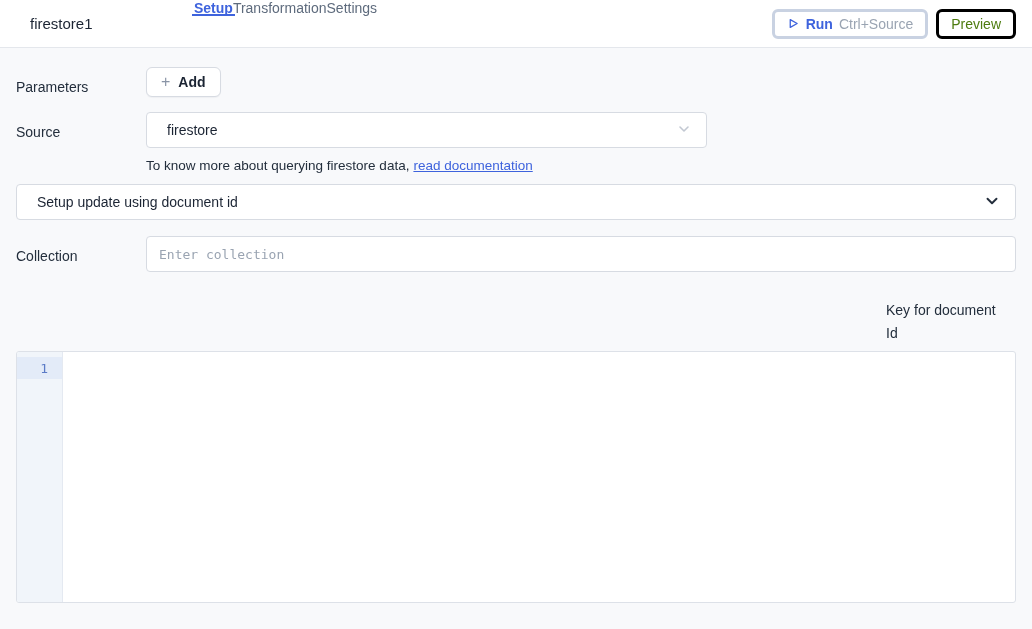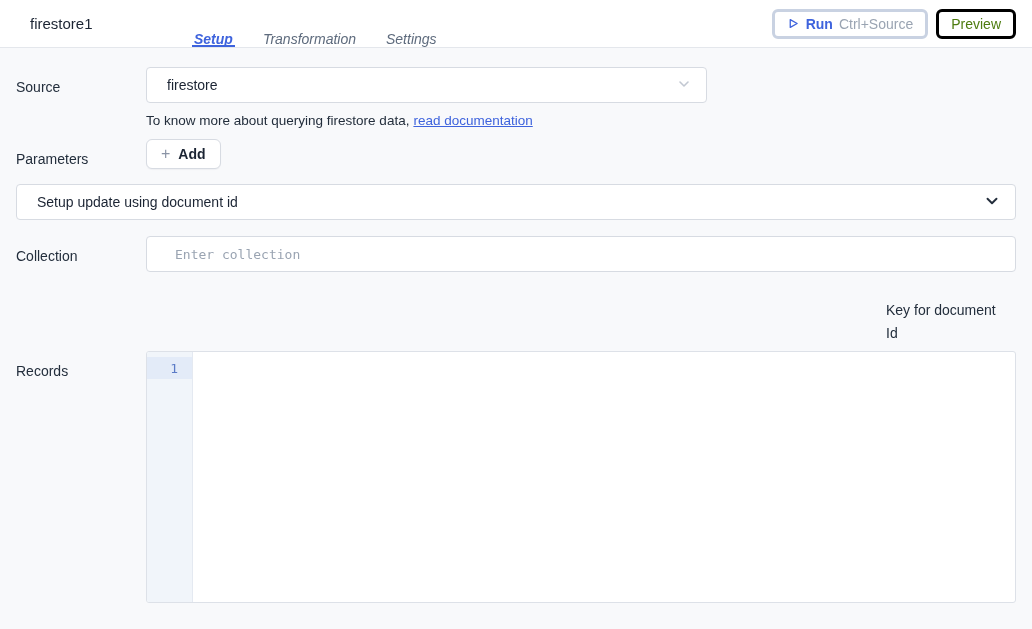--- a/index.html
+++ b/index.html
@@ -22,21 +22,21 @@
   }
   .query-title {
     width: 178px;
     display: flex;
     align-items: center;
     padding-left: 14px;
     font-size: 15px;
     font-weight: 500;
     color: #1b2433;
   }
-  .tabs { display: flex; gap: 30px; align-items: flex-end; font-style: italic; }
+  .tabs { display: flex; align-items: flex-start; }
   .tab {
     display: flex;
     align-items: center;
     color: #5e6b7d;
     cursor: pointer;
     position: relative;
     font-size: 14px;
   }
   .tab.active { color: #3e63dd; font-weight: 600; }
   .tab.active::after {
@@ -134,21 +134,21 @@
     margin-left: 4px;
     cursor: pointer;
   }
 
   .text-input {
     width: 100%;
     height: 36px;
     background: #ffffff;
     border: 1px solid #d7dbe2;
     border-radius: 4px;
-    padding: 0 28px;
+    padding: 0 12px;
     font-size: 13px;
     color: #1b2433;
     outline: none;
   }
   .text-input::placeholder {
     font-family: "DejaVu Sans Mono", monospace;
     color: #9aa4b2;
     font-size: 13px;
   }
 
@@ -200,47 +200,47 @@
       </span>
       <span class="run-label">Run</span>
       <span class="run-shortcut">Ctrl+Source</span>
     </button>
     <button class="btn btn-preview">Preview</button>
   </div>
 </div>
 
 <div class="main">
 
+  <div class="row row-parameters">
+    <div class="label-col">Parameters</div>
+    <div class="field-col">
+      <button class="add-btn">
+        <span class="plus">+</span>
+        <span>Add</span>
+      </button>
+    </div>
+  </div>
+
   <div class="row row-source">
     <div class="label-col">Source</div>
     <div class="field-col">
       <div class="select select-source">
         <span>firestore</span>
         <span>
           <svg width="16" height="16" viewBox="0 0 16 16" fill="none">
             <path d="M4 6 L8 10 L12 6" stroke="#c2c8d2" stroke-width="1.6" stroke-linecap="round" stroke-linejoin="round"></path>
           </svg>
         </span>
       </div>
       <div class="helper-text">
         <span>To know more about querying firestore data,</span><a>read documentation</a>
       </div>
     </div>
   </div>
 
-  <div class="row row-parameters">
-    <div class="label-col">Parameters</div>
-    <div class="field-col">
-      <button class="add-btn">
-        <span class="plus">+</span>
-        <span>Add</span>
-      </button>
-    </div>
-  </div>
-
   <div class="row row-operation">
     <div class="field-col">
       <div class="select select-operation">
         <span>Setup update using document id</span>
         <span>
           <svg width="18" height="18" viewBox="0 0 16 16" fill="none">
             <path d="M4 6 L8 10 L12 6" stroke="#232e3c" stroke-width="1.7" stroke-linecap="round" stroke-linejoin="round"></path>
           </svg>
         </span>
       </div>
@@ -252,21 +252,20 @@
     <div class="field-col">
       <input class="text-input" type="text" placeholder="Enter collection" style="">
     </div>
   </div>
 
   <div class="row row-key">
     <div class="label-col">Key for document Id</div>
   </div>
 
   <div class="row row-records">
-    <div class="label-col">Records</div>
     <div class="field-col">
       <div class="code-editor">
         <div class="gutter">
           <div class="line-number-cell">1</div>
         </div>
         <div class="code-area"></div>
       </div>
     </div>
   </div>
 

